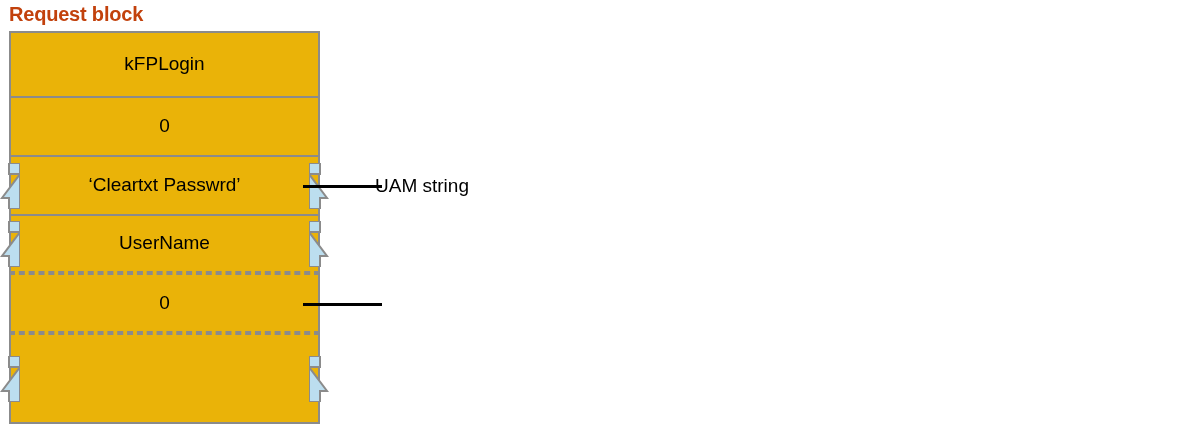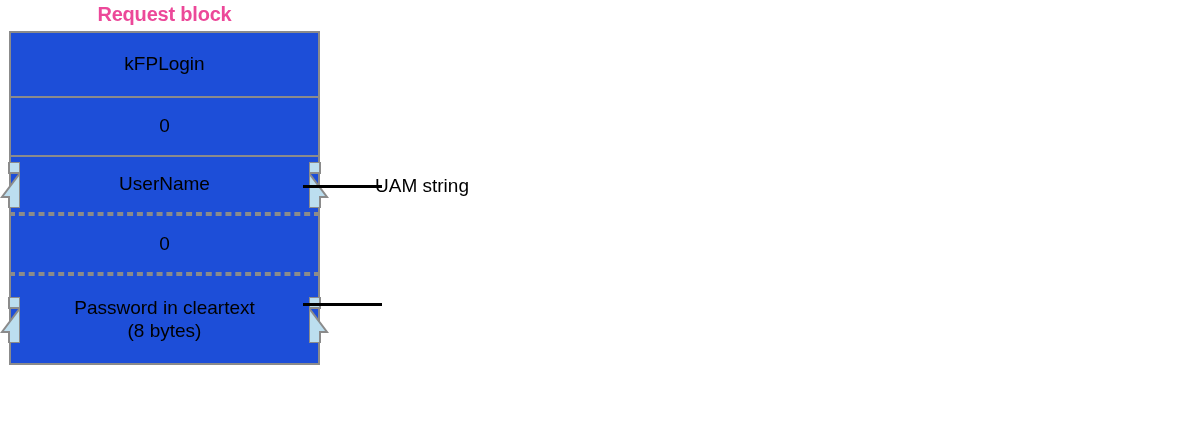--- a/index.html
+++ b/index.html
@@ -23,35 +23,35 @@
     top: 0;
   }
   #group-left  { left: 0px;   width: 620px; height: 430px; }
   #group-right { left: 688px; width: 508px; height: 430px; }
 
   .block-title {
     position: absolute;
     top: 3px;
     font-size: 20px;
     font-weight: bold;
-    color: #ec4899;
-    text-align: center;
+    color: #c2410c;
+    text-align: left;
     letter-spacing: -0.2px;
   }
   #group-left  .block-title { left: 9px;  width: 311px; }
 
   .stack {
     position: absolute;
   }
   #stack-left  { left: 9px;  top: 31px; width: 311px; }
 
   .row {
     position: relative;
     box-sizing: border-box;
-    background: #1d4ed8;
+    background: #eab308;
     border-left: 2px solid #8b8b8b;
     border-right: 2px solid #8b8b8b;
     border-top: 2px solid #8b8b8b;
     display: flex;
     align-items: center;
     justify-content: center;
     color: #000;
     font-size: 19px;
     line-height: 1.18;
     text-align: center;
@@ -102,20 +102,33 @@
     <div class="stack" id="stack-left">
 
       <div class="row" style="height:65px;">
         <span class="row-label">kFPLogin</span>
       </div>
 
       <div class="row" style="height:59px;">
         <span class="row-label">0</span>
       </div>
 
+      <div class="row" style="height:59px;">
+        <span class="zig left">
+          <svg width="20" height="46" viewBox="0 0 20 46" xmlns="http://www.w3.org/2000/svg">
+            <path d="M20,0 L9,0 L9,11 L20,11 L2,35 L9,35 L9,46 L20,46 Z" fill="#bcdeef" stroke="#8b8b8b" stroke-width="2"></path>
+          </svg>
+        </span>
+        <span class="row-label">‘Cleartxt Passwrd’</span>
+        <span class="zig right">
+          <svg width="20" height="46" viewBox="0 0 20 46" xmlns="http://www.w3.org/2000/svg">
+            <path d="M0,0 L11,0 L11,11 L0,11 L18,35 L11,35 L11,46 L0,46 Z" fill="#bcdeef" stroke="#8b8b8b" stroke-width="2"></path>
+          </svg>
+        </span>
+      </div>
 
       <div class="row dashed-bottom" style="height:59px;">
         <span class="zig left">
           <svg width="20" height="46" viewBox="0 0 20 46" xmlns="http://www.w3.org/2000/svg">
             <path d="M20,0 L9,0 L9,11 L20,11 L2,35 L9,35 L9,46 L20,46 Z" fill="#bcdeef" stroke="#8b8b8b" stroke-width="2"></path>
           </svg>
         </span>
         <span class="row-label">UserName</span>
         <span class="zig right">
           <svg width="20" height="46" viewBox="0 0 20 46" xmlns="http://www.w3.org/2000/svg">
@@ -127,22 +140,20 @@
       <div class="row dashed-top dashed-bottom" style="height:60px;">
         <span class="row-label">0</span>
       </div>
 
       <div class="row dashed-top last" style="height:91px;">
         <span class="zig left">
           <svg width="20" height="46" viewBox="0 0 20 46" xmlns="http://www.w3.org/2000/svg">
             <path d="M20,0 L9,0 L9,11 L20,11 L2,35 L9,35 L9,46 L20,46 Z" fill="#bcdeef" stroke="#8b8b8b" stroke-width="2"></path>
           </svg>
         </span>
-        <span class="row-label">Password in cleartext
-(8 bytes)</span>
         <span class="zig right">
           <svg width="20" height="46" viewBox="0 0 20 46" xmlns="http://www.w3.org/2000/svg">
             <path d="M0,0 L11,0 L11,11 L0,11 L18,35 L11,35 L11,46 L0,46 Z" fill="#bcdeef" stroke="#8b8b8b" stroke-width="2"></path>
           </svg>
         </span>
       </div>
 
     </div>
 
     <div class="callout-line" style="left:303px; top:185px; width:79px;"></div>

